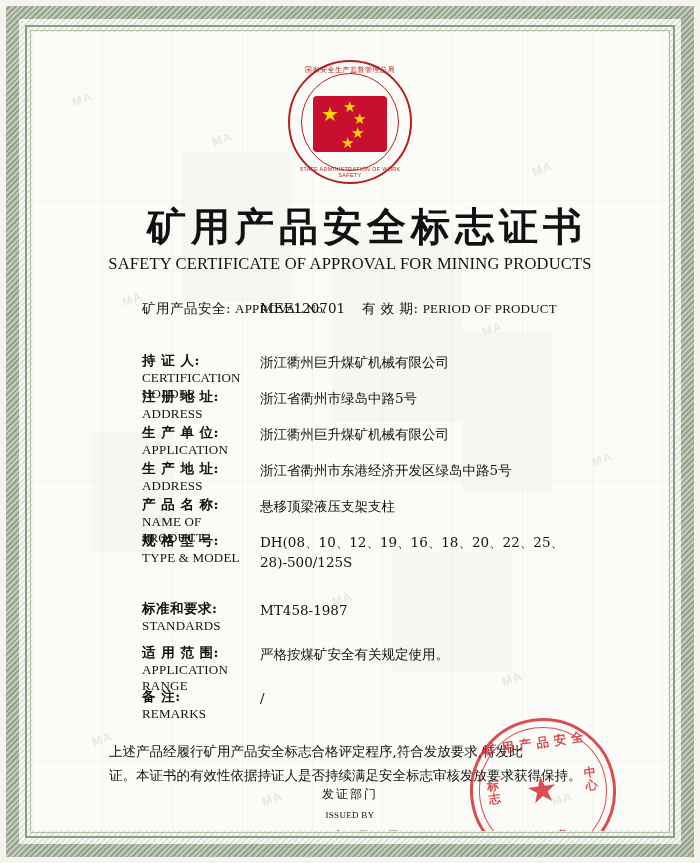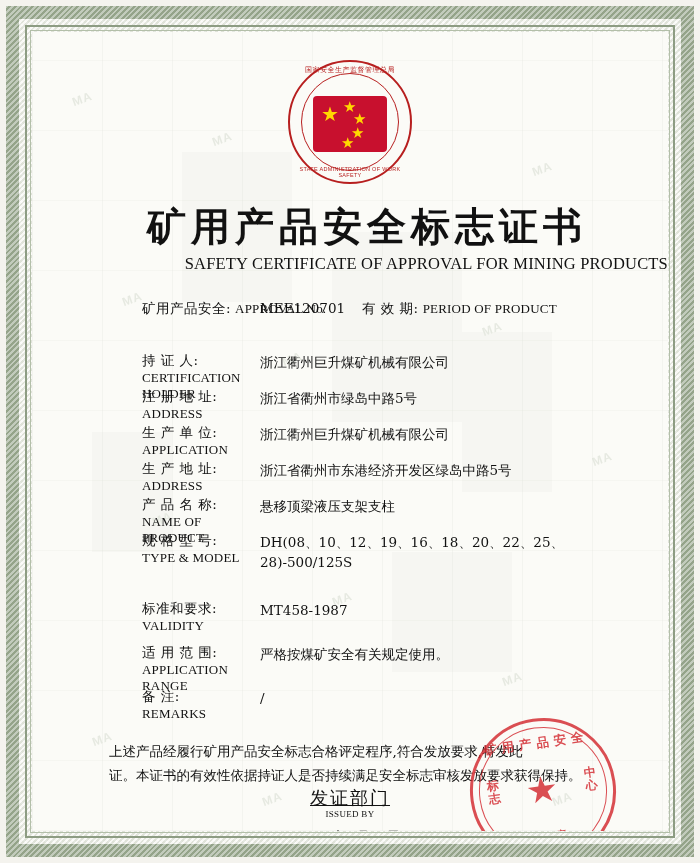--- a/index.html
+++ b/index.html
@@ -174,21 +174,21 @@
     color: #111;
     font-weight: bold;
     font-family: "DejaVu Serif", serif;
     margin-left: 17px;
   }
   .title-en {
     position: absolute;
     top: 222px;
     left: 0;
     width: 100%;
-    text-align: right;
+    text-align: center;
     font-size: 16.5px;
     letter-spacing: 0.2px;
     color: #111;
     font-family: "Liberation Serif", serif;
   }
 
   
   .approval-row {
     position: absolute;
     top: 266px;
@@ -238,21 +238,21 @@
   .field .fvalue {
     position: absolute;
     left: 118px;
     top: 1px;
     right: 0;
     font-size: 13.5px;
     color: #111;
     line-height: 1.45;
     font-family: "DejaVu Serif", serif;
   }
-  .flabel .lbl-cn { display: block; }
+  .flabel .lbl-cn { display: block; font-weight: bold; }
   .flabel .lbl-en { display: block; }
 
   
   .para {
     position: absolute;
     left: 77px;
     right: 52px;
     top: 708px;
     font-size: 13.5px;
     line-height: 1.75;
@@ -264,31 +264,31 @@
 
   .issued-by {
     position: absolute;
     left: 0;
     width: 100%;
     top: 756px;
     text-align: center;
     line-height: 1.15;
   }
   .issued-cn {
-    font-size: 18px;
+    font-size: 12px;
     letter-spacing: 2px;
     color: #111;
     font-family: "DejaVu Serif", serif;
-    text-decoration: underline;
   }
   .issued-en {
     font-size: 9px;
     letter-spacing: 0.3px;
     color: #111;
     font-family: "Liberation Serif", serif;
+    margin-top: 8px;
   }
   .issue-date {
     position: absolute;
     left: 0;
     width: 100%;
     top: 796px;
     text-align: center;
     font-size: 13.5px;
     color: #111;
     font-family: "DejaVu Serif", serif;
@@ -465,21 +465,21 @@
         <div class="flabel">
           <span class="lbl-cn">规 格 型 号:</span>
           <span class="lbl-en">TYPE &amp; MODEL</span>
         </div>
         <div class="fvalue">DH(08、10、12、19、16、18、20、22、25、28)-500/125S</div>
       </div>
 
       <div class="field" style="top:568px;">
         <div class="flabel">
           <span class="lbl-cn">标准和要求:</span>
-          <span class="lbl-en">VALIDITY</span>
+          <span class="lbl-en">STANDARDS</span>
         </div>
         <div class="fvalue">MT458-1987</div>
       </div>
 
       <div class="field" style="top:612px;">
         <div class="flabel">
           <span class="lbl-cn">适 用 范 围:</span>
           <span class="lbl-en">APPLICATION RANGE</span>
         </div>
         <div class="fvalue">严格按煤矿安全有关规定使用。</div>

